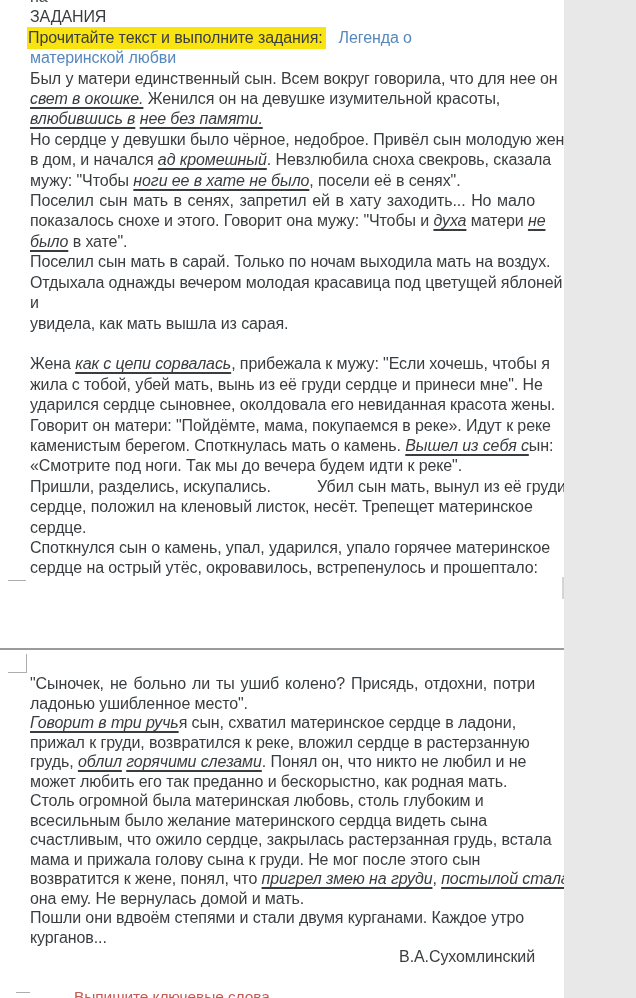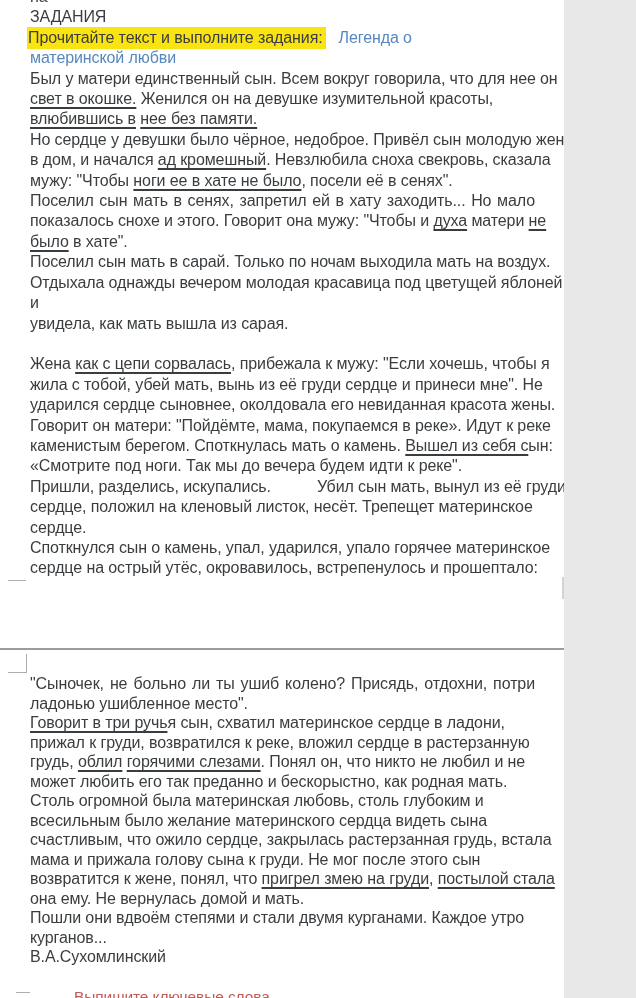--- a/index.html
+++ b/index.html
@@ -28,31 +28,32 @@
     line-height:20.4px;
     white-space:nowrap;
     overflow:visible;
   }
   #page2-block .tl{line-height:19.5px;}
   .tl.just{text-align:justify;text-align-last:justify;}
   .u{
     text-decoration:underline;
     text-underline-offset:3px;
     text-decoration-thickness:1.5px;
+    font-style:italic;
   }
   .gapseg{display:inline-block;width:46px;}
   .clipped-top{margin-top:-13px;}
   .hl{
     background:var(--hl);
     padding:2px 3px 3px 1px;
     margin-left:-3px;
   }
   .blue{color:var(--blue);}
   .story-title-gap{margin-left:13px;}
-  .author-line{text-align:left;margin-top:0px;}
+  .author-line{text-align:right;margin-top:0px;}
   
   .page-divider{
     position:absolute;left:0;right:0;top:648px;height:2px;
     background:var(--divider);
   }
   .dash-left{
     position:absolute;left:8px;top:580px;width:18px;height:1px;
     background:var(--mark);
   }
   .corner-v{

